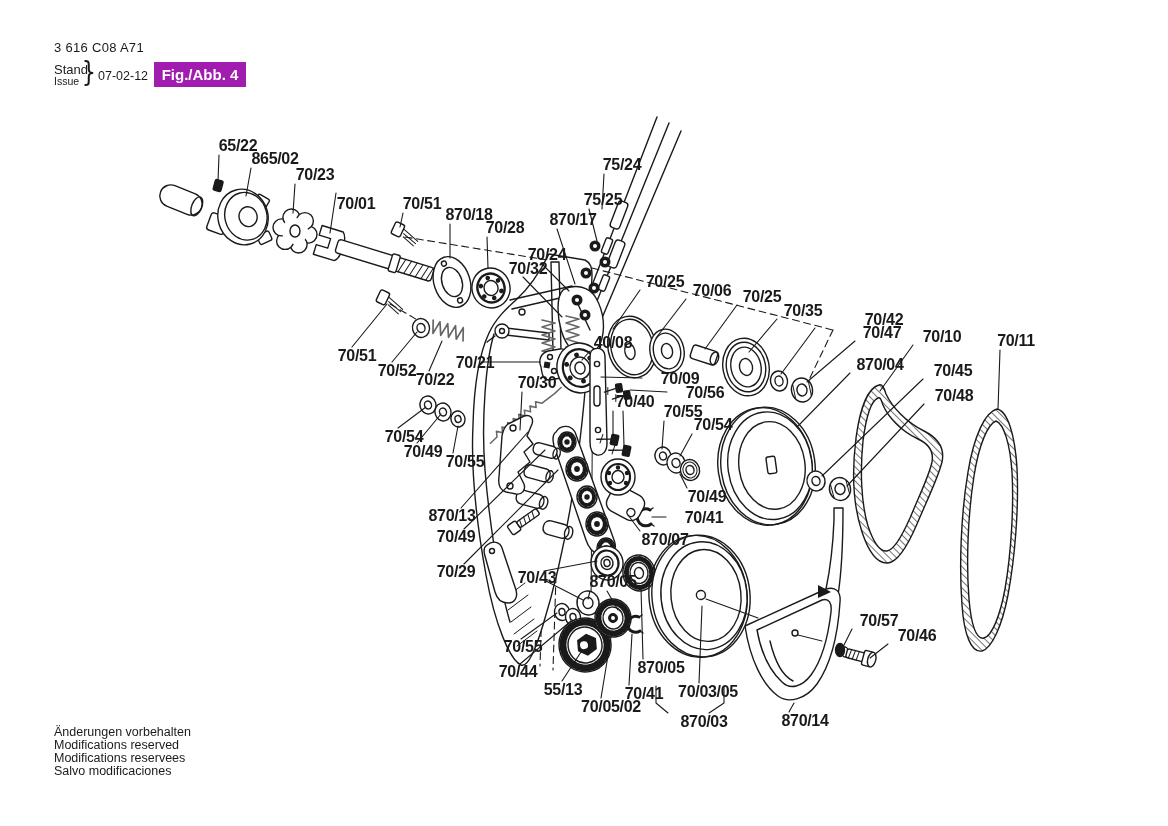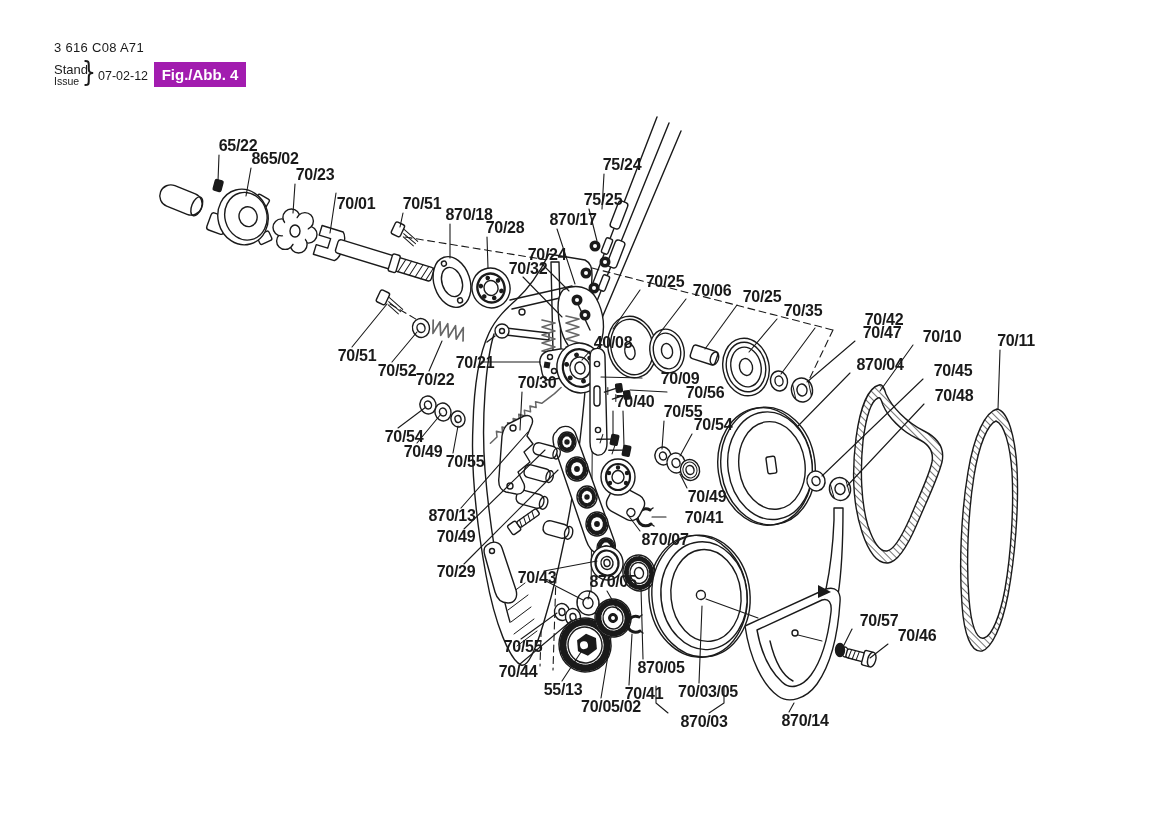--- a/index.html
+++ b/index.html
@@ -629,14 +629,20 @@
       <div class="part-label" style="left: 595px; top: 707px;">70/05/02</div>
       <div class="part-label" style="left: 628px; top: 694px;">70/41</div>
       <div class="part-label" style="left: 645px; top: 668px;">870/05</div>
       <div class="part-label" style="left: 692px; top: 692px;">70/03/05</div>
       <div class="part-label" style="left: 688px; top: 722px;">870/03</div>
       <div class="part-label" style="left: 789px; top: 721px;">870/14</div>
       <div class="part-label" style="left: 863px; top: 621px;">70/57</div>
       <div class="part-label" style="left: 901px; top: 636px;">70/46</div>
     </div>
 
+  <div class="footer">
+    <div>Änderungen vorbehalten</div>
+    <div>Modifications reserved</div>
+    <div>Modifications reservees</div>
+    <div>Salvo modificaciones</div>
+  </div>
 
 </div>
 
 </body></html>

